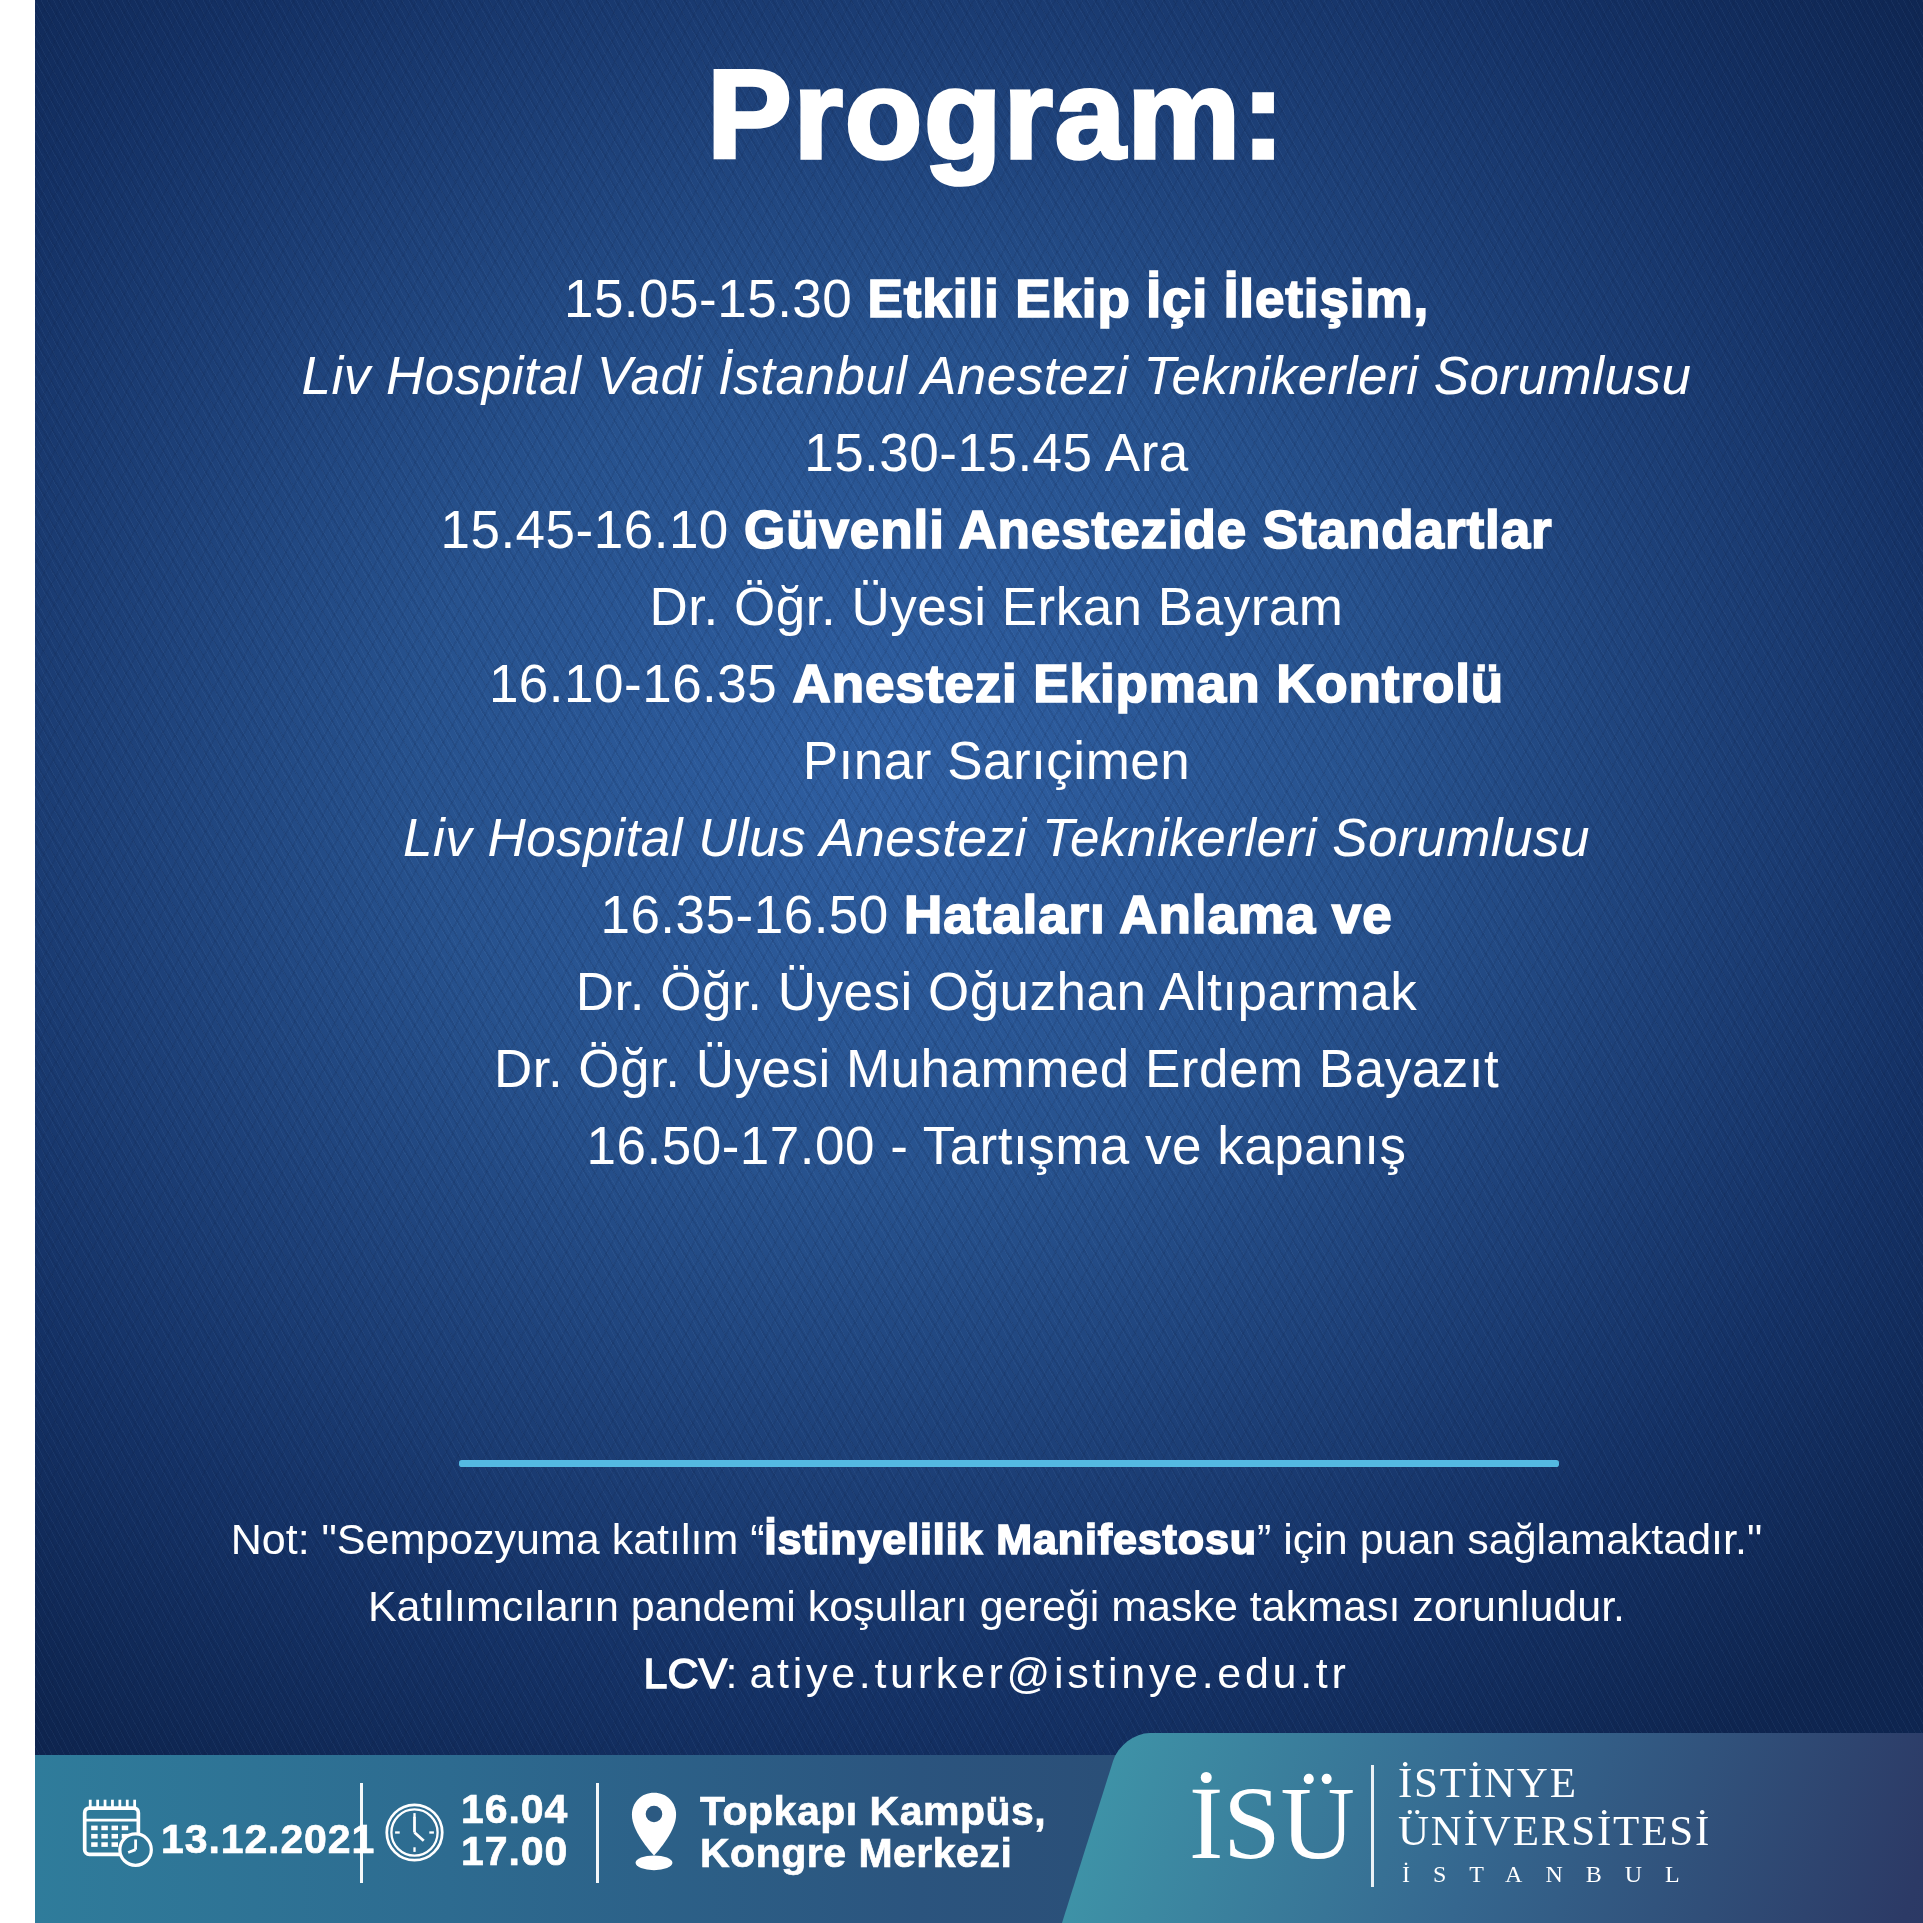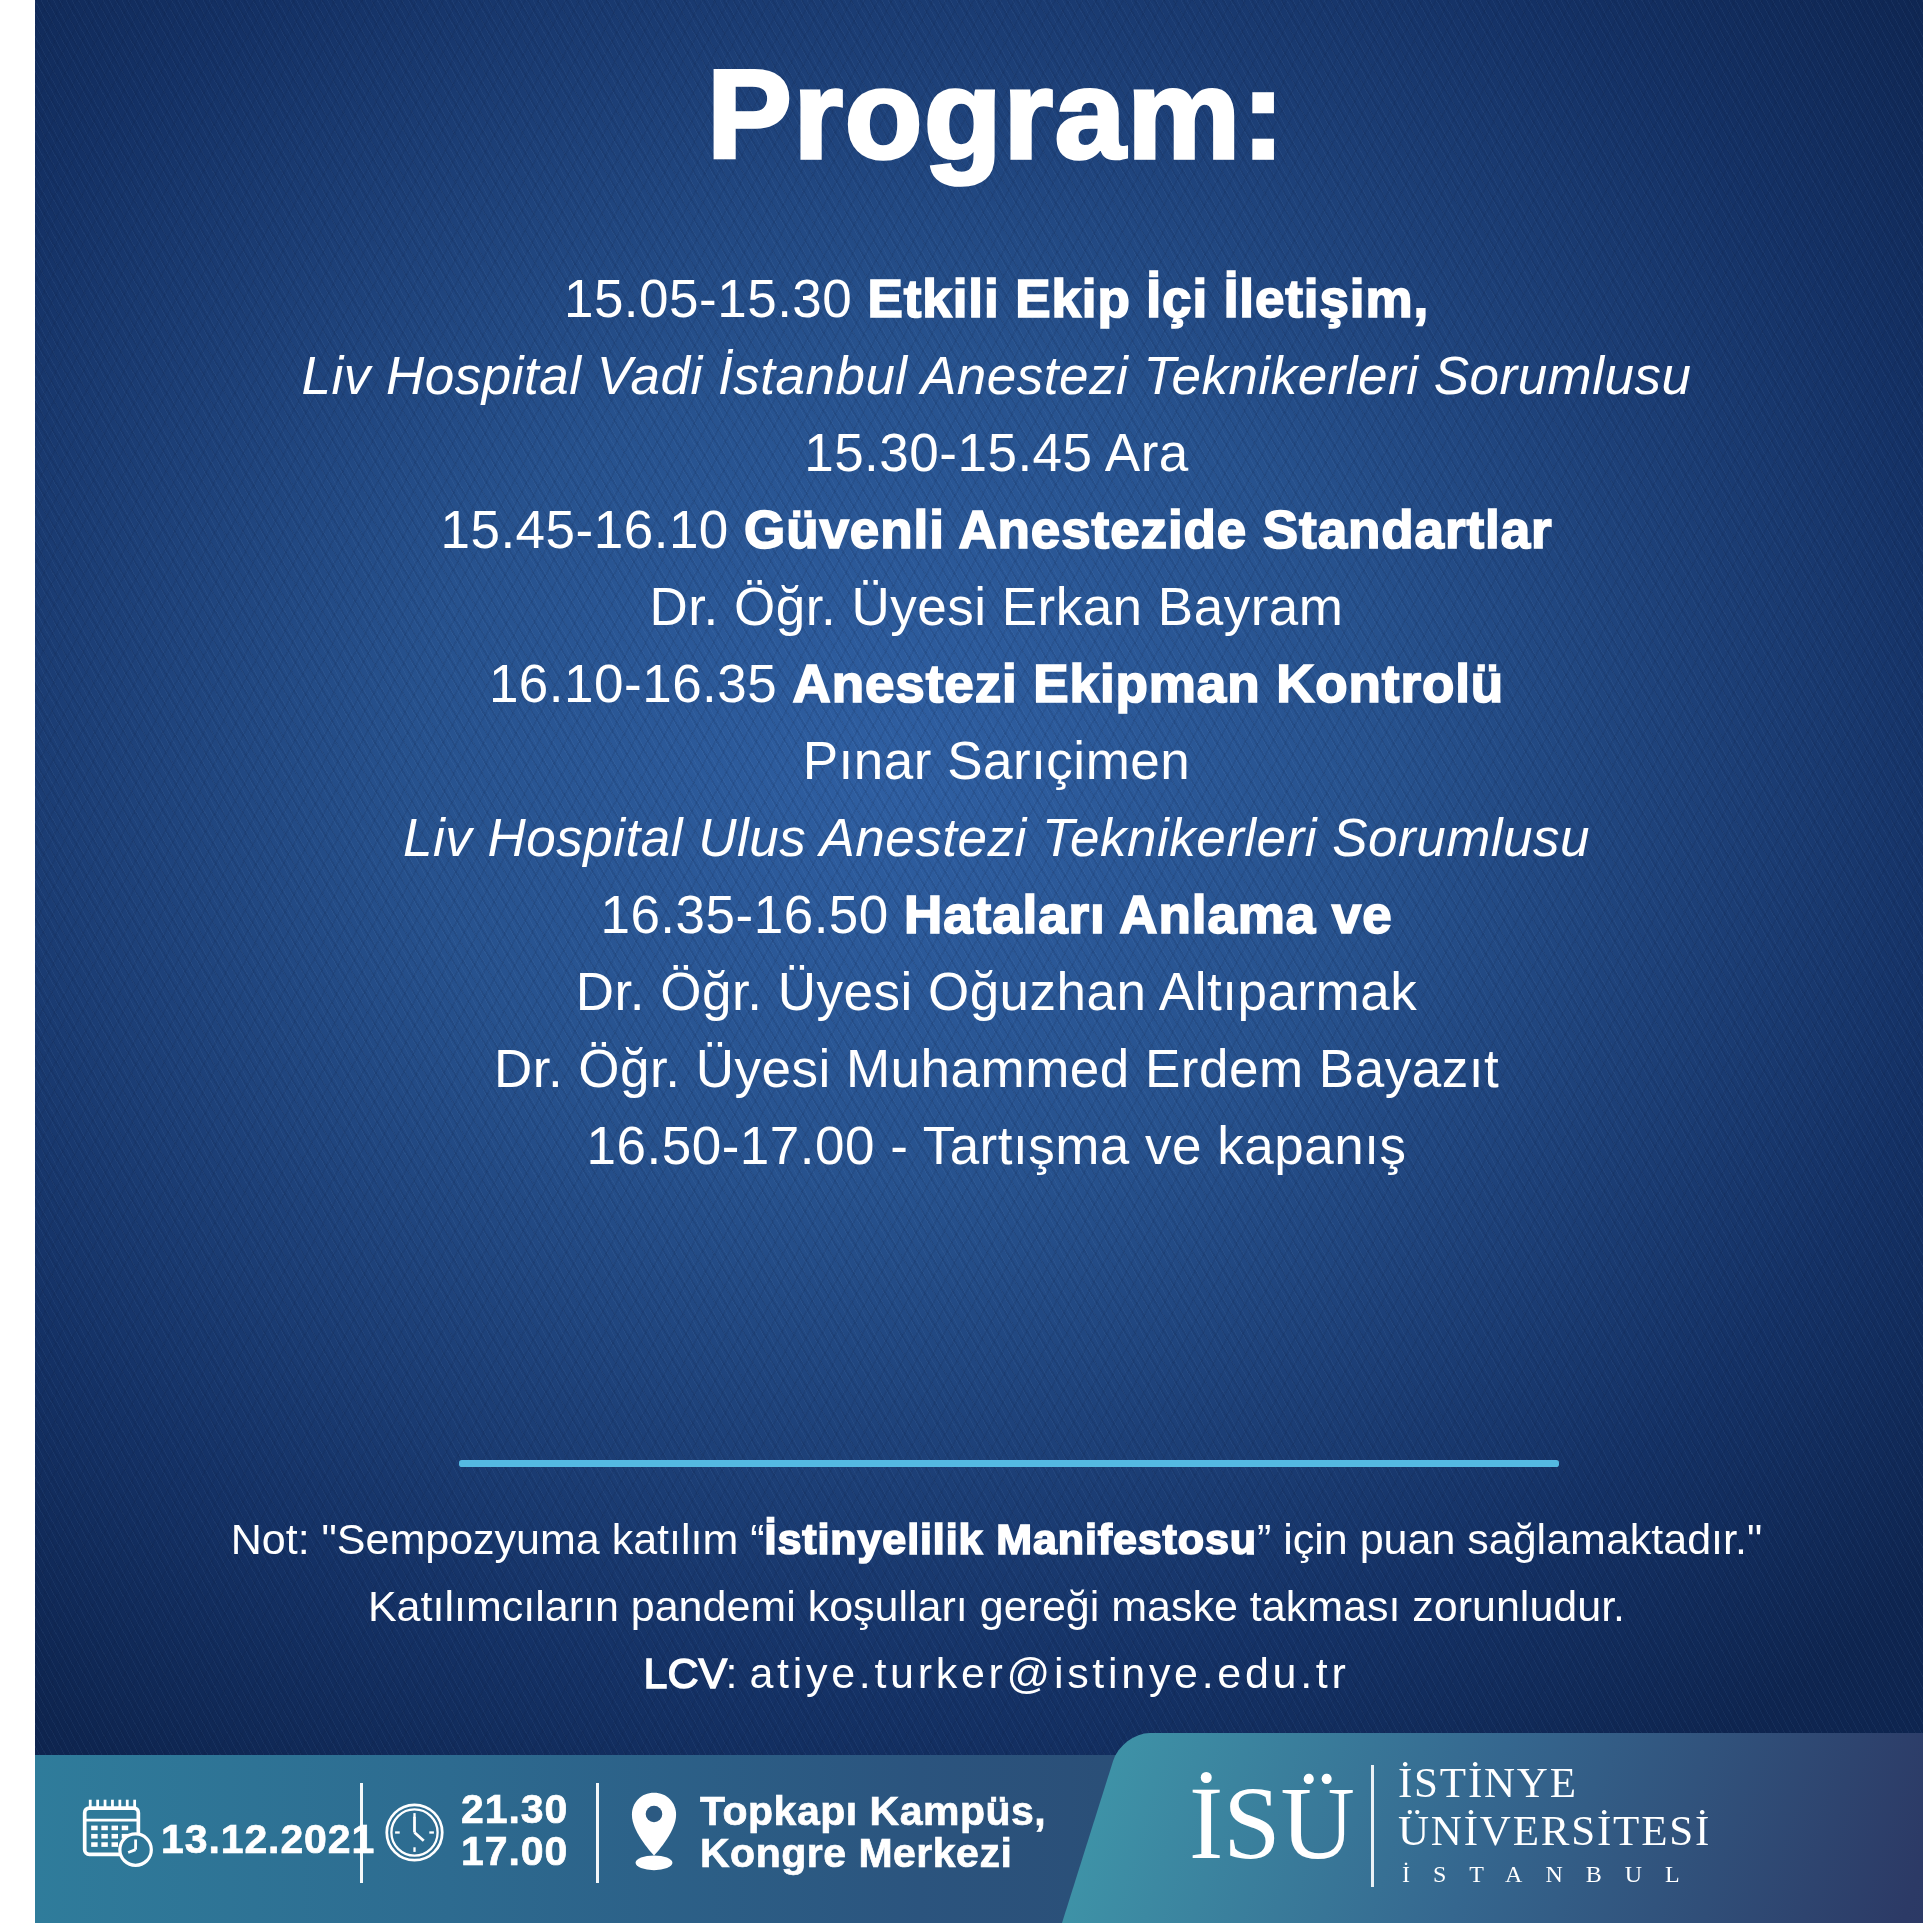--- a/index.html
+++ b/index.html
@@ -139,21 +139,21 @@
         <line x1="33" y1="12" x2="33" y2="17"></line>
           <line x1="33" y1="49" x2="33" y2="54"></line>
         <line x1="12" y1="33" x2="17" y2="33"></line>
           <line x1="49" y1="33" x2="54" y2="33"></line>
       </g>
       <line x1="33" y1="33" x2="33" y2="16" stroke="#ffffff" stroke-width="3"></line>
       <line x1="33" y1="33" x2="43" y2="42" stroke="#ffffff" stroke-width="3"></line>
     </svg>
   </div>
   <div class="ftimes">
-    <div>21.30</div>
+    <div>16.04</div>
     <div>17.00</div>
   </div>
 
   <div class="vsep" style="left:561px; top:1783px; height:100px;"></div>
 
   <div class="icon" style="left:595px; top:1791px;">
     <svg width="48" height="81" viewBox="0 0 52 88">
       <ellipse cx="26" cy="78" rx="20" ry="8" fill="#ffffff"></ellipse>
       <path d="M26 2 C12 2 2 12.5 2 26 C2 45 26 70 26 70 C26 70 50 45 50 26 C50 12.5 40 2 26 2 Z" fill="#ffffff"></path>
       <circle cx="26" cy="25" r="9" fill="#2c5a82"></circle>

